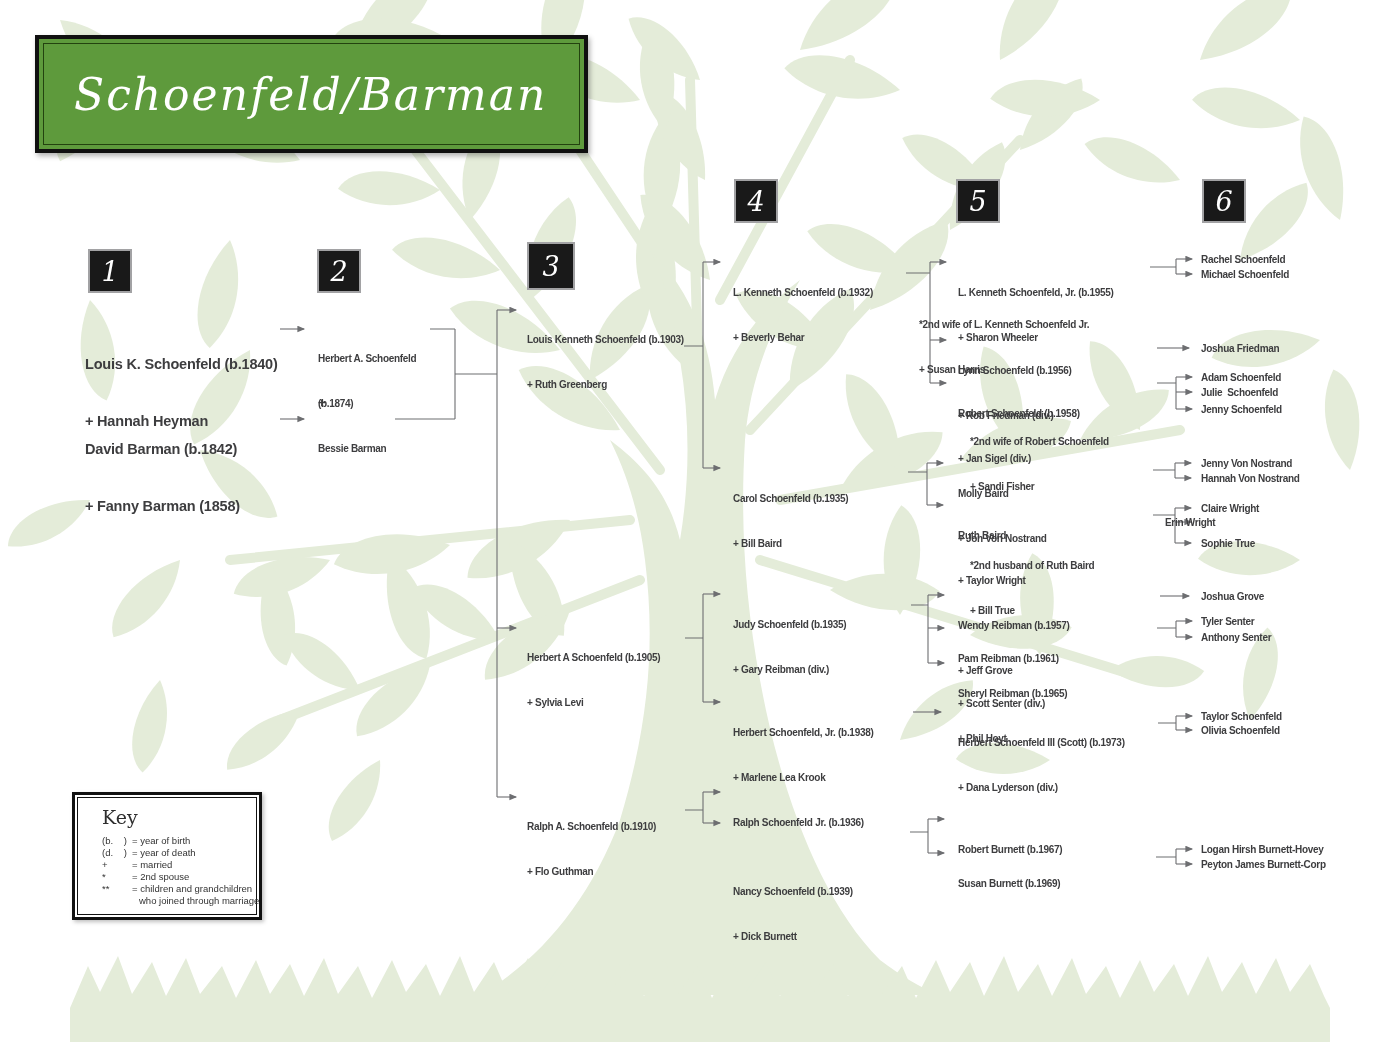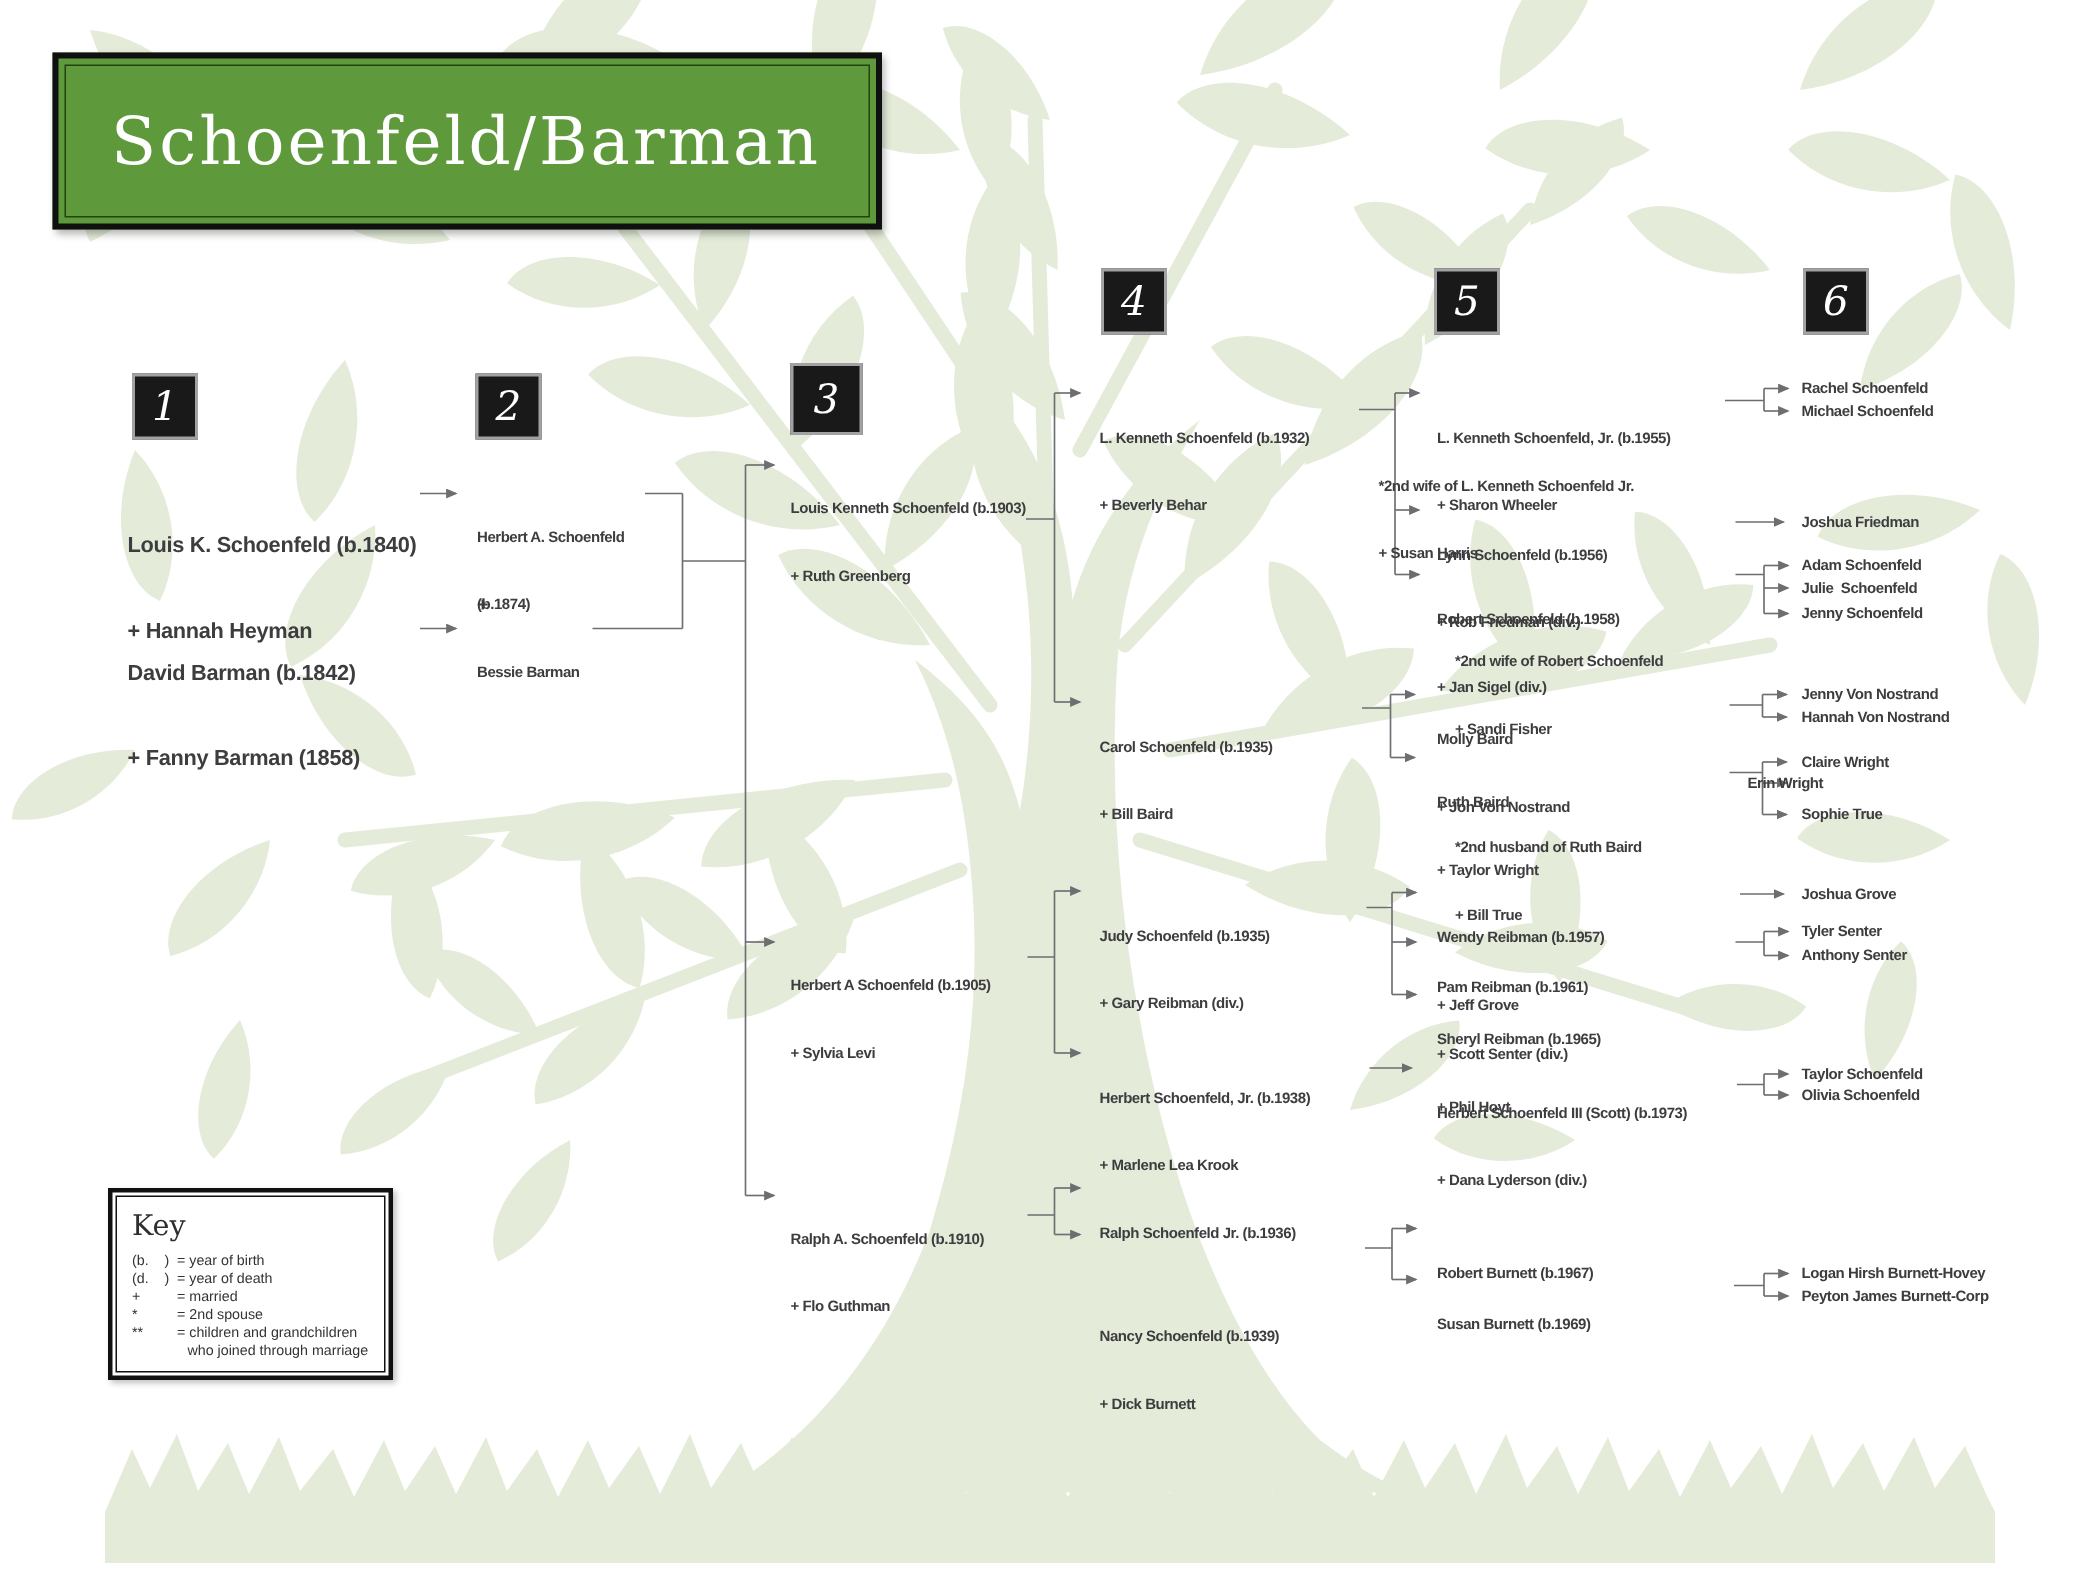--- a/index.html
+++ b/index.html
@@ -6,39 +6,39 @@
   .stage{position:relative;width:1400px;height:1050px;background:#ffffff;overflow:hidden;
          font-family:"Liberation Sans", sans-serif;}
   svg.tree{position:absolute;left:0;top:0;z-index:0;}
   svg.wires{position:absolute;left:0;top:0;z-index:2;}
   .wire{fill:none;stroke:#6d6e71;stroke-width:1.1;}
   .arr{marker-end:url(#arrh);}
   
   .banner{position:absolute;left:35px;top:35px;width:553px;height:118px;background:#5e9a3c;
           border:4px solid #101010;box-sizing:border-box;z-index:3;box-shadow:2px 3px 5px rgba(0,0,0,.3);}
   .banner-inner{position:absolute;left:4px;top:4px;right:4px;bottom:4px;border:1px solid #23420f;
-          display:flex;align-items:center;}
+          display:flex;align-items:center;font-style:italic;}
   .banner-title{font-family:"DejaVu Serif", serif;color:#ffffff;font-size:44px;letter-spacing:2px;
           padding-left:30px;white-space:pre;}
   
   .badge{position:absolute;width:40px;height:40px;background:#191919;border:2px solid #a2a2a4;
          box-sizing:content-box;display:flex;align-items:center;justify-content:center;z-index:3;}
   .badge span{font-family:"DejaVu Serif", serif;font-style:italic;color:#ffffff;font-size:27px;line-height:1;}
   .badge.big{width:44px;height:44px;}
   
   .p{position:absolute;z-index:3;color:#3d3d3f;font-weight:700;font-size:10px;line-height:15px;
      letter-spacing:-0.3px;white-space:pre;}
   .p .l{display:block;}
   .g1{font-size:14.5px;line-height:19px;letter-spacing:-0.2px;}
   .plus{font-size:13px;}
   
   .keybox{position:absolute;left:72px;top:792px;width:190px;height:128px;background:#fff;
           border:3px solid #111;box-sizing:border-box;z-index:3;box-shadow:2px 2px 4px rgba(0,0,0,.25);}
   .keybox-inner{position:absolute;left:2px;top:2px;right:2px;bottom:2px;border:1px solid #111;
-          padding:8px 10px;box-sizing:border-box;}
+          padding:8px 24px;box-sizing:border-box;}
   .key-title{font-family:"DejaVu Serif", serif;font-size:19px;color:#2e2e2e;margin-bottom:7px;}
   .key-row{display:flex;font-size:9.5px;line-height:12px;color:#333;font-weight:400;}
   .key-sym{width:30px;flex:none;white-space:pre;}
   .key-mean{white-space:pre;}
   .key-row.cont .key-mean{padding-left:7px;}
 </style>
 </head>
 <body>
 
 <div class="stage">

